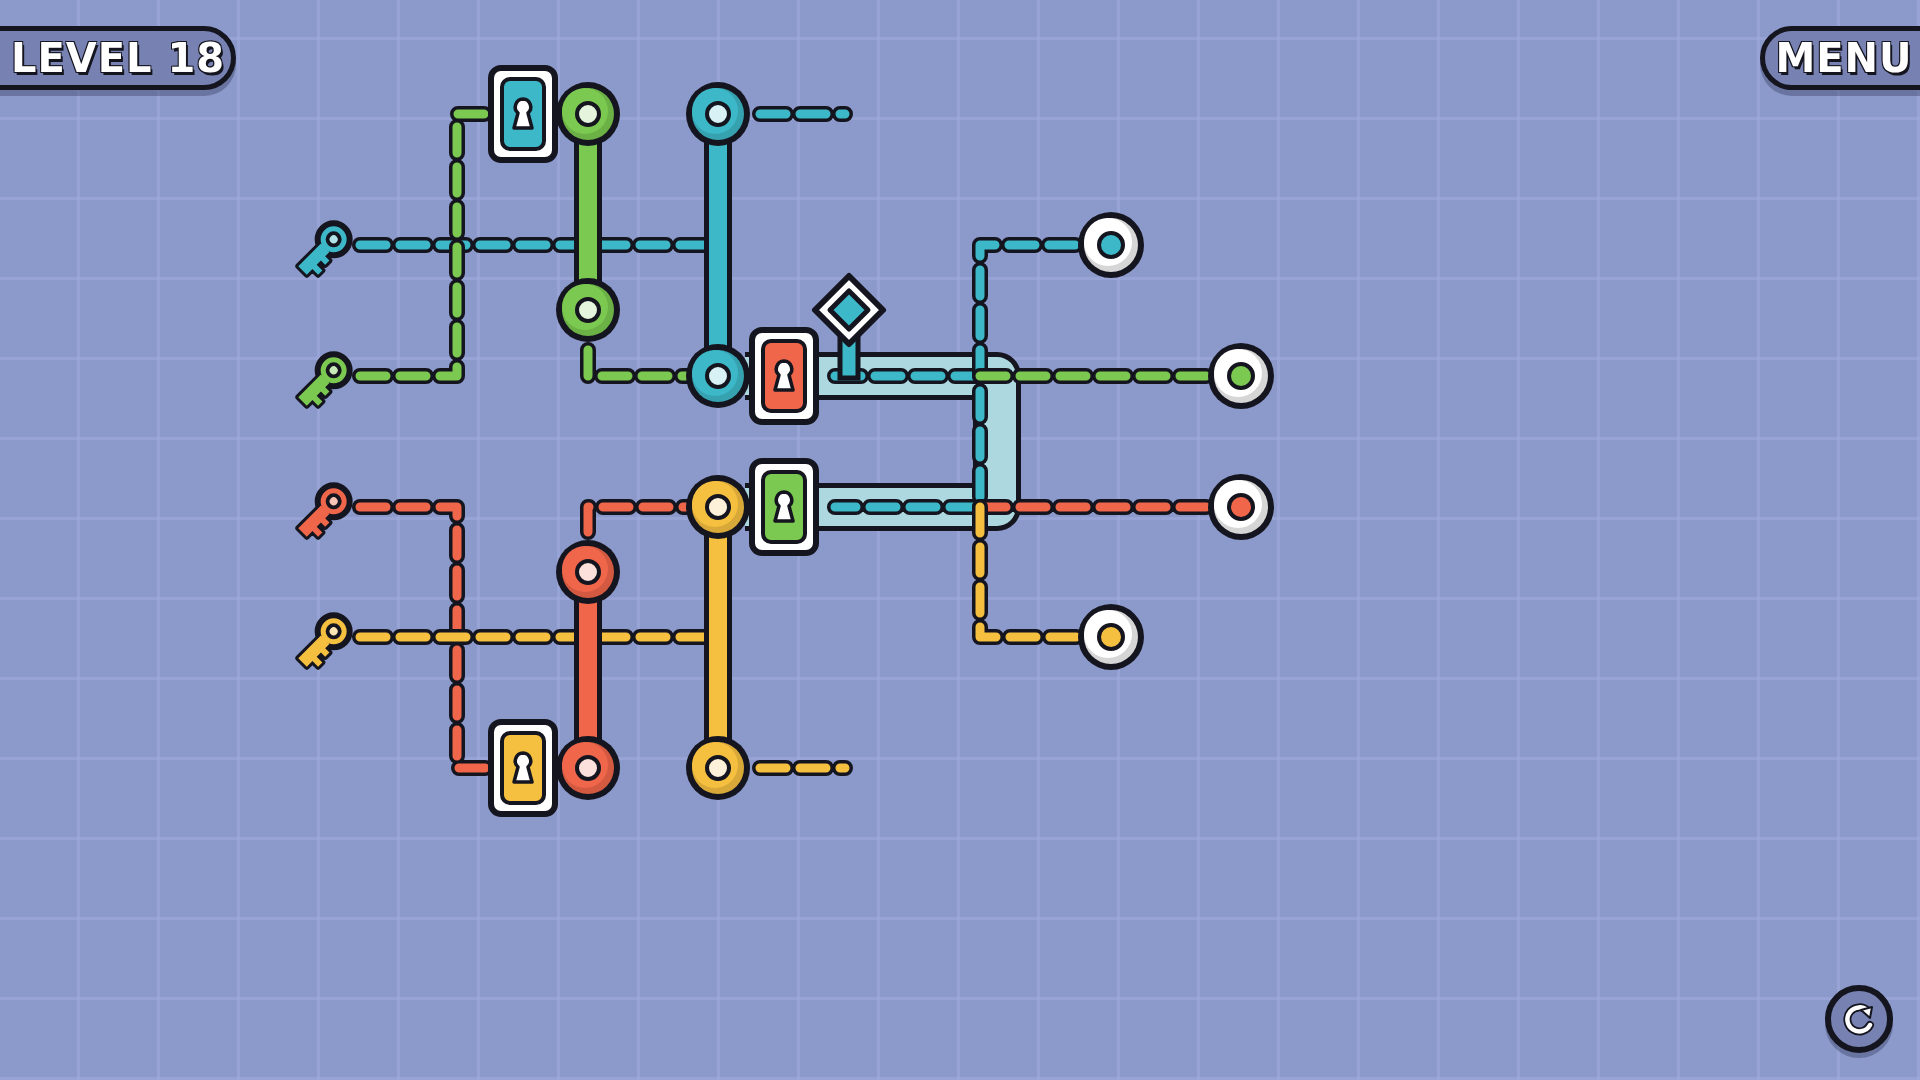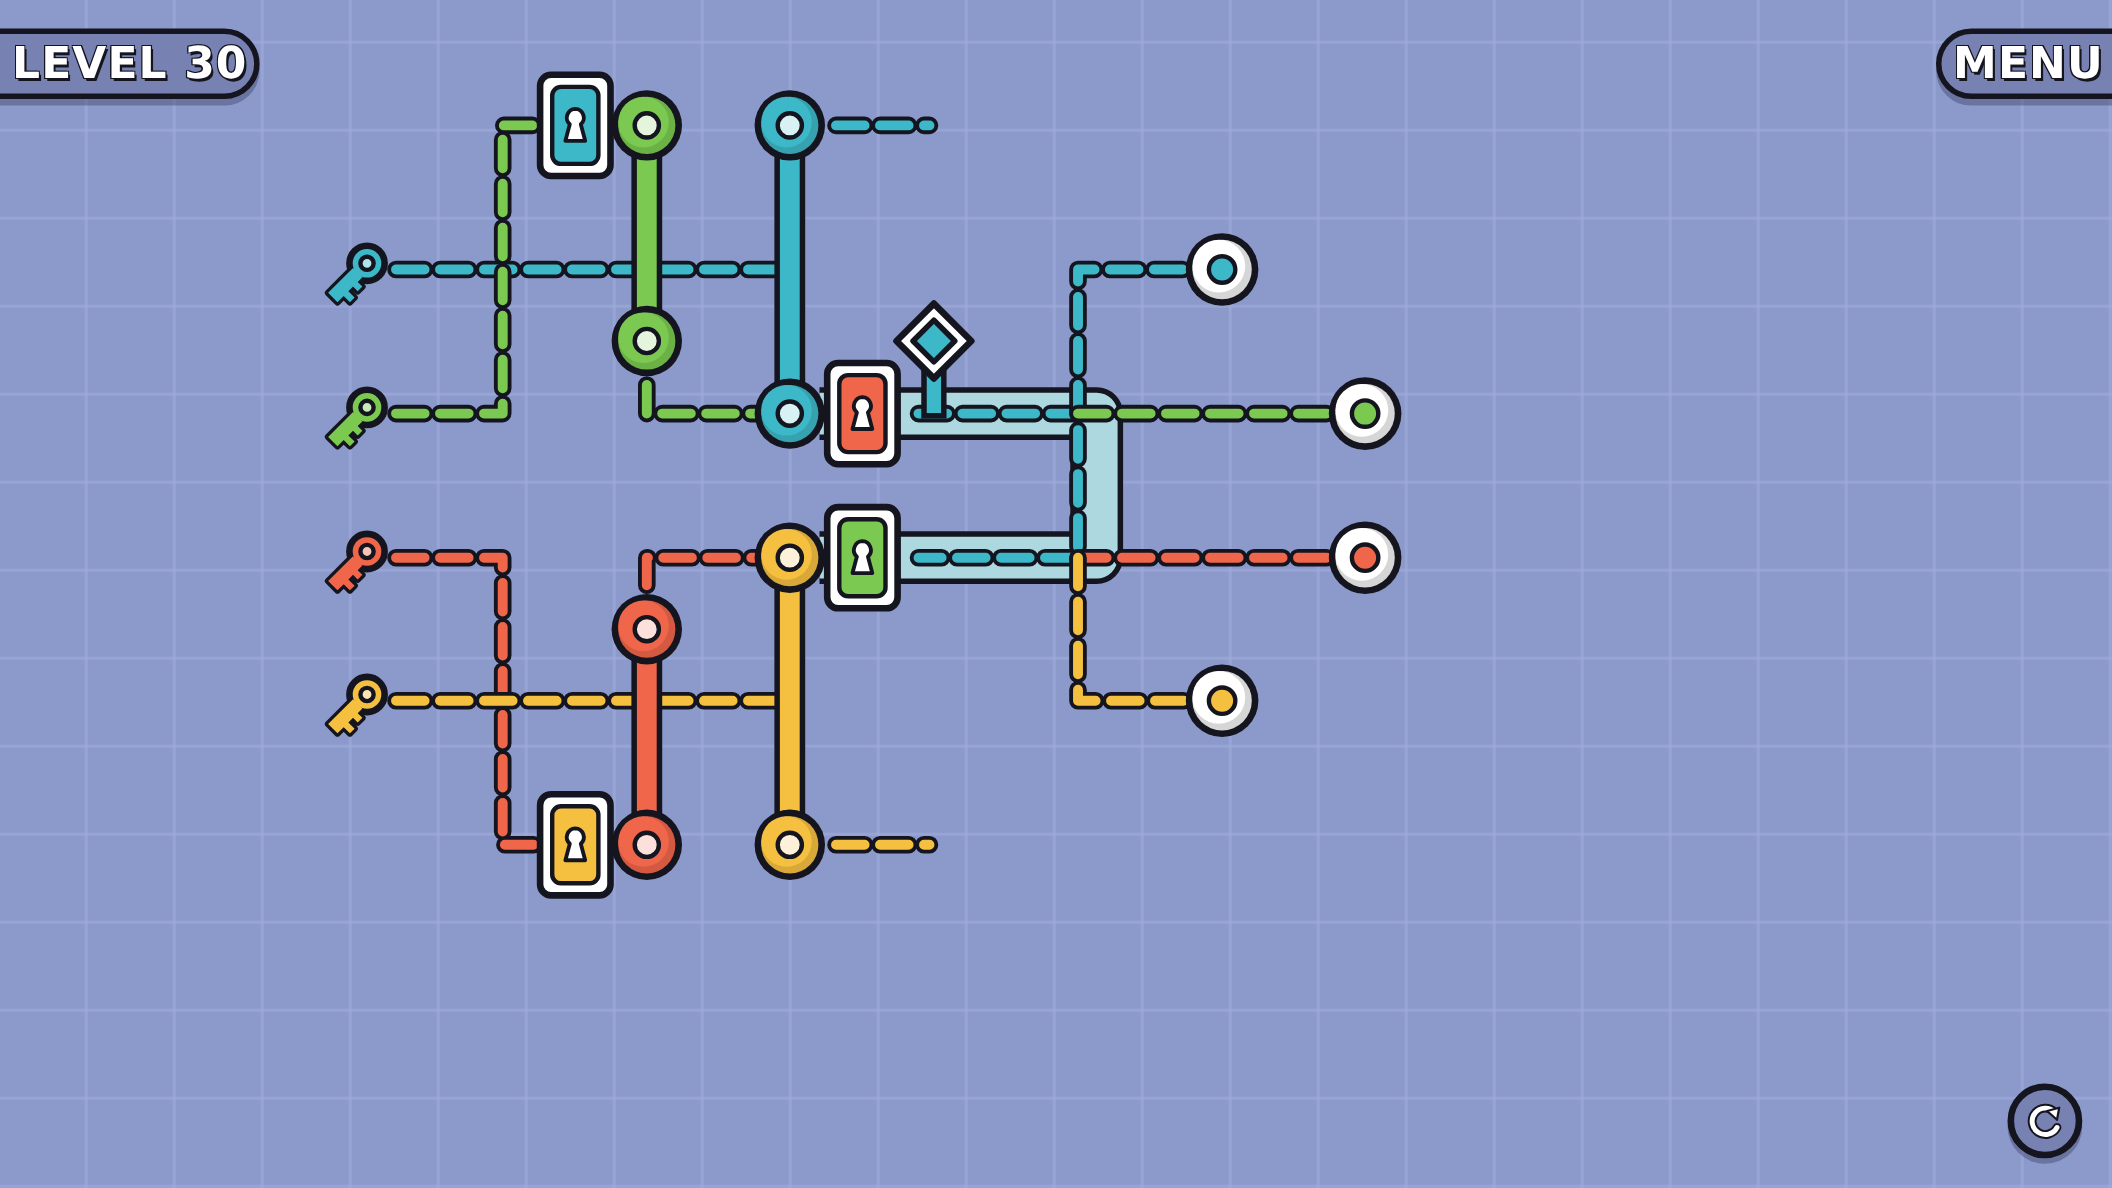--- a/index.html
+++ b/index.html
@@ -249,21 +249,21 @@
       <g>
         <circle cx="1111" cy="637" r="33" fill="#15151F"></circle>
         <circle cx="1111" cy="637" r="27" fill="#d6d6d6"></circle>
         <circle cx="1108" cy="634" r="24" fill="#ffffff"></circle>
         <circle cx="1111" cy="637" r="12" fill="#F5C040" stroke="#15151F" stroke-width="4"></circle>
       </g>
     </g>
 </svg>
 
 <div class="pill level-pill">
-  <span>LEVEL 30</span>
+  <span>LEVEL 18</span>
 </div>
 
 <div class="pill menu-pill">
   <span>MENU</span>
 </div>
 
 <div class="restart-btn">
   <svg width="40" height="40" viewBox="0 0 40 40">
     <path d="M29 12 A12 12 0 1 0 31 26" fill="none" stroke="#15151f" stroke-width="8" stroke-linecap="round"></path>
     <path d="M29 12 A12 12 0 1 0 31 26" fill="none" stroke="#ffffff" stroke-width="4.5" stroke-linecap="round"></path>

